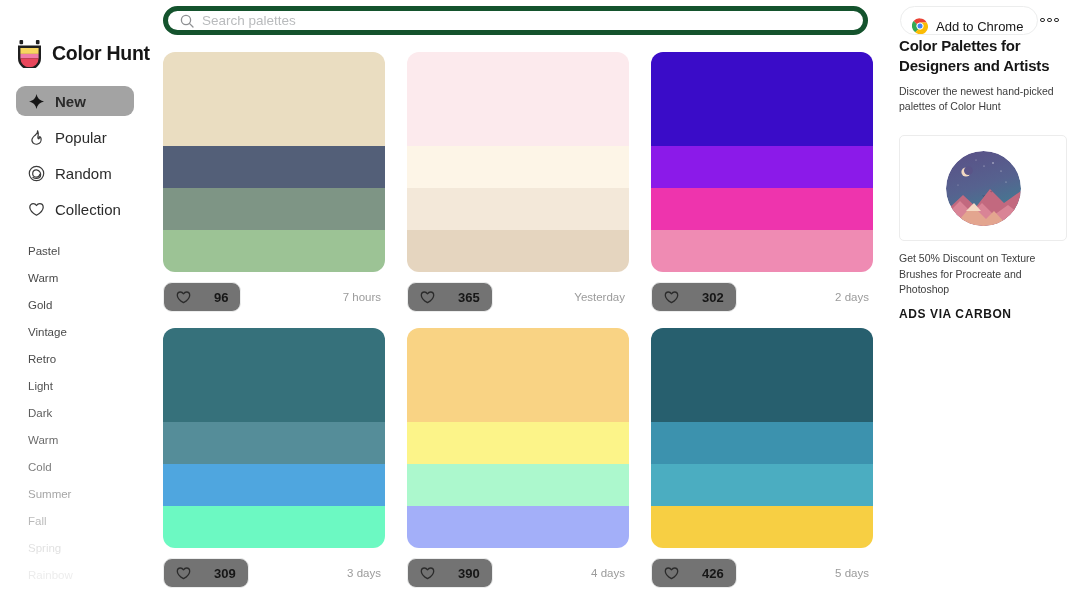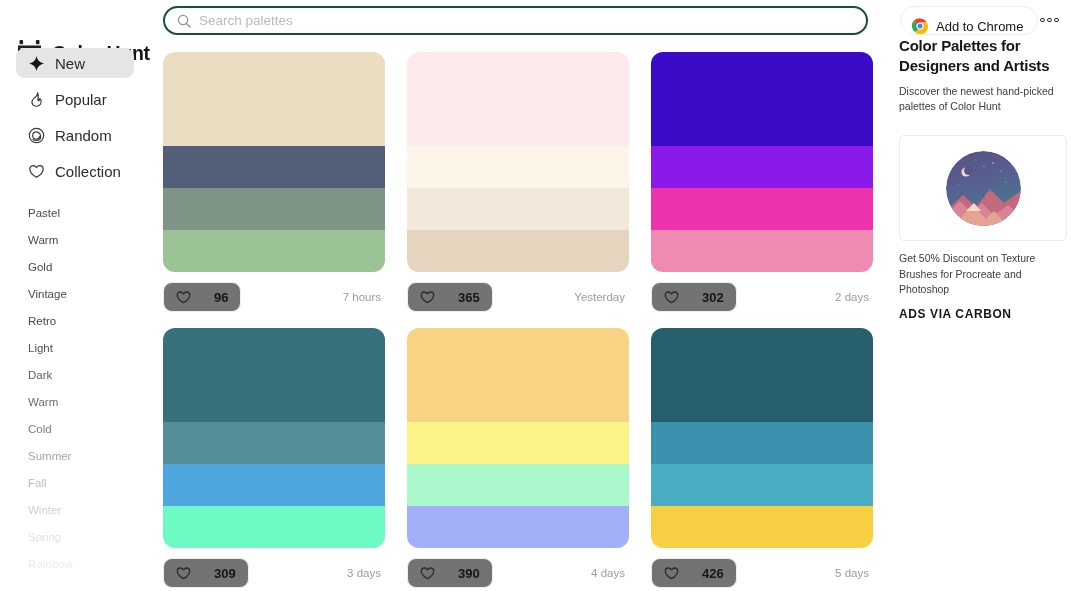--- a/index.html
+++ b/index.html
@@ -25,21 +25,21 @@
   }
   .logo-wrap { width: 27px; height: 29px; position: relative; }
   .brand-name {
     font-size: 19.5px; font-weight: bold; letter-spacing: -0.3px;
     color: #161616;
   }
 
   .search-box {
     position: absolute; left: 163px; top: 6px;
     width: 705px; height: 29px;
-    border: 2px solid #14532d;
+    border: 5px solid #14532d;
     border-radius: 15px;
     background: #fff;
     display: flex; align-items: center;
     padding-left: 12px;
   }
   .search-box .s-icon { width: 14px; height: 14px; flex: 0 0 14px; margin-right: 8px; }
   .search-input {
     border: none; outline: none; background: transparent;
     font-family: "Liberation Sans", sans-serif;
     font-size: 13.5px; color: #333;
@@ -72,21 +72,21 @@
   .sidebar {
     position: absolute; left: 0; top: 48px;
     width: 150px; height: 543px;
   }
   .nav-item {
     display: flex; align-items: center; gap: 10px;
     height: 30px; margin: 0 16px 6px 16px;
     padding: 0 12px; border-radius: 9px;
     font-size: 15px; color: #2b2b2b; cursor: pointer;
   }
-  .nav-item.active { background: #e5e5e5; font-weight: normal; }
+  .nav-item.active { background: #a3a3a3; font-weight: bold; margin-top: 38px; }
   .nav-ico { width: 17px; height: 17px; flex: 0 0 17px; }
 
   .tag-list { margin-top: 13px; }
   .tag-item {
     font-size: 11.5px; color: #4a4a4a;
     padding: 0 28px; height: 27px;
     display: flex; align-items: center;
     cursor: pointer;
   }
 
@@ -276,23 +276,20 @@
         <span>Warm</span>
       </div>
     <div class="tag-item" style="opacity:0.72">
         <span>Cold</span>
       </div>
     <div class="tag-item" style="opacity:0.5">
         <span>Summer</span>
       </div>
     <div class="tag-item" style="opacity:0.38">
         <span>Fall</span>
-      </div>
-    <div class="tag-item" style="opacity:0.26">
-        <span>Winter</span>
       </div>
     <div class="tag-item" style="opacity:0.17">
         <span>Spring</span>
       </div>
     <div class="tag-item" style="opacity:0.1">
         <span>Rainbow</span>
       </div>
   </div>
 </div>
 

